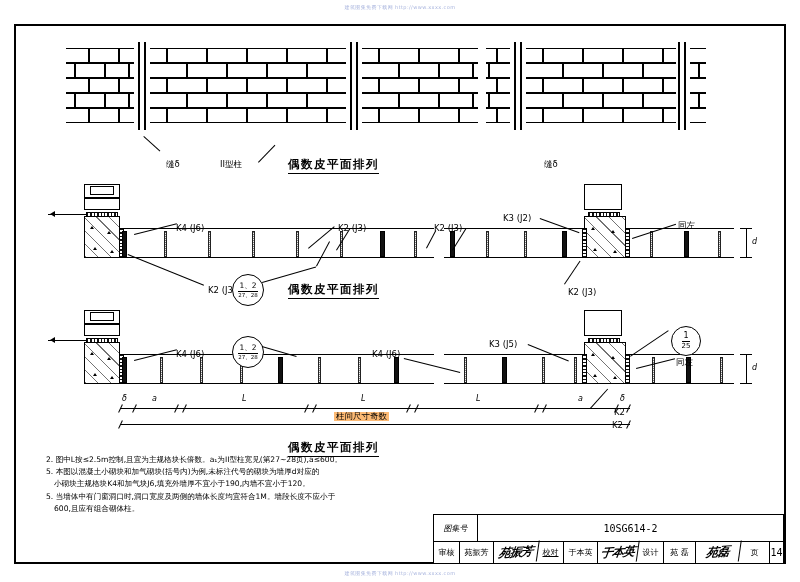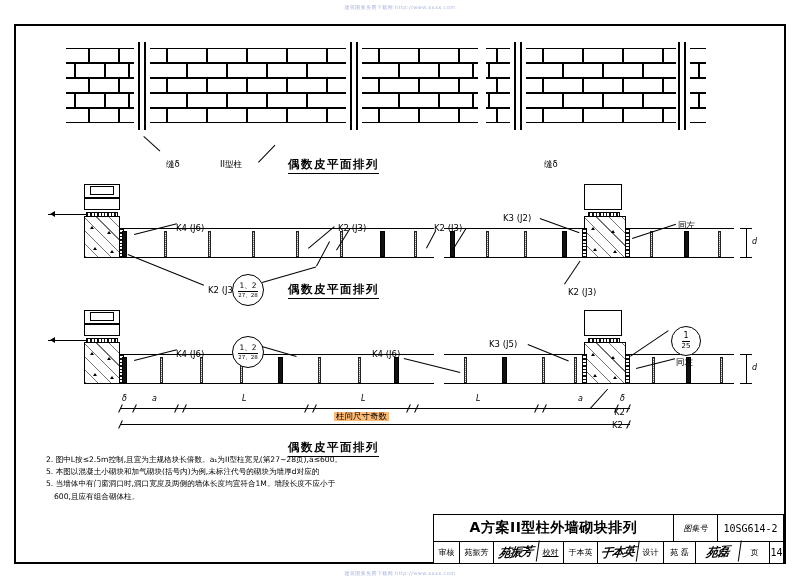--- a/index.html
+++ b/index.html
@@ -466,29 +466,29 @@
     <div class="dimline" style="left:104px;top:398px;width:510px;"></div>
     <div class="tick" style="left:104px;top:394px;"></div>
     <div class="tick" style="left:612px;top:394px;"></div>
     <div class="lbl-cn" style="left:318px;top:386px;background:#fdba74;padding:0 2px;">柱间尺寸奇数</div>
 
     <div class="ttl" style="left:272px;top:414px;">偶数皮平面排列</div>
 
     <div class="notes" style="left:16px;top:428px;">
       <div class="ln ind">2. 图中L按≤2.5m控制,且宜为主规格块长倍数。a₁为II型柱宽见(第27~28页),a≤600。</div>
       <div class="ln ind">5. 本图以混凝土小砌块和加气砌块(括号内)为例,未标注代号的砌块为墙厚d对应的</div>
+      <div class="ln ind2">小砌块主规格块K4和加气块J6,填充外墙厚不宜小于190,内墙不宜小于120。</div>
       <div class="ln ind">5. 当墙体中有门窗洞口时,洞口宽度及两侧的墙体长度均宜符合1M。墙段长度不应小于</div>
       <div class="ln ind2">600,且应有组合砌体柱。</div>
     </div>
 
   </div>
 
   <div class="tblock">
     <div class="tb-top">
-      <div class="tb-title">A方案II型柱外墙砌块排列</div>
       <div class="tb-k">图集号</div>
       <div class="tb-v">10SG614-2</div>
     </div>
     <div class="tb-bot">
       <div class="tb-c" style="flex:0 0 26px;">审核</div>
       <div class="tb-c" style="flex:0 0 34px;">苑振芳</div>
       <div class="tb-c sig" style="flex:0 0 44px;">苑振芳</div>
       <div class="tb-c" style="flex:0 0 26px;text-decoration:underline;">校对</div>
       <div class="tb-c" style="flex:0 0 34px;">于本英</div>
       <div class="tb-c sig" style="flex:0 0 40px;">于本英</div>

